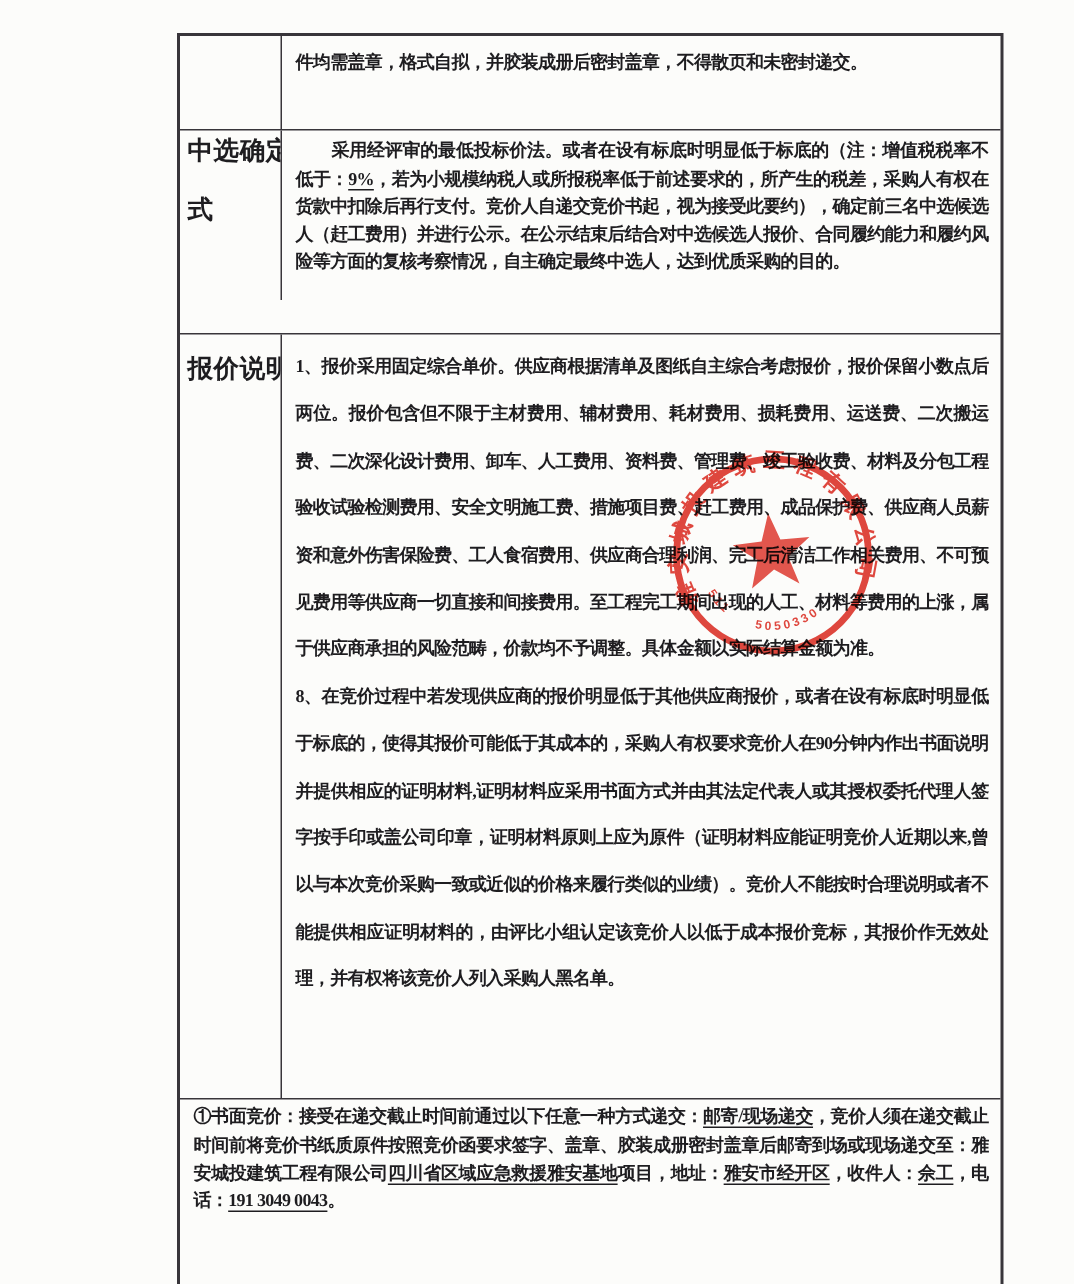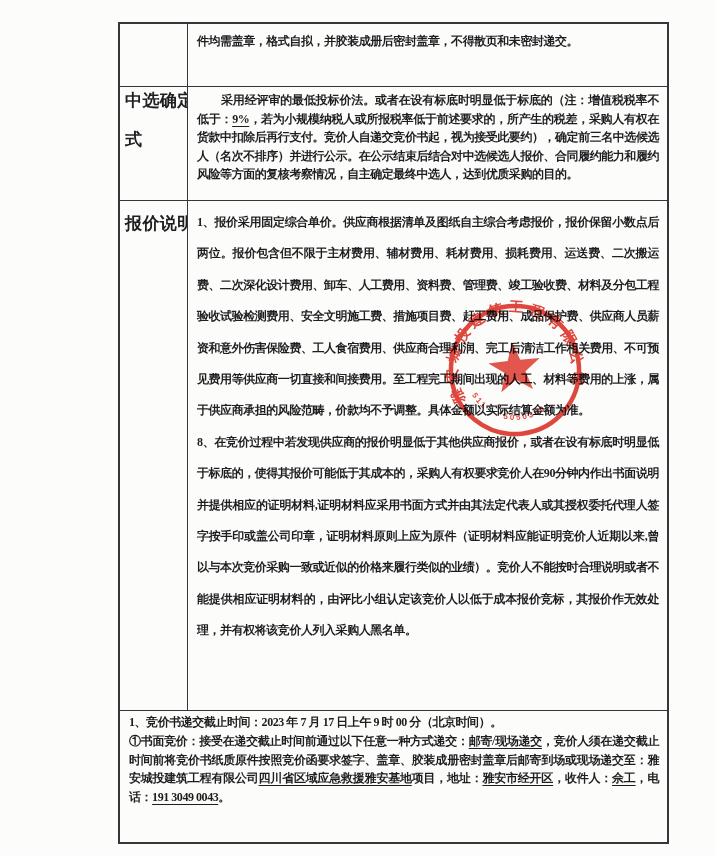--- a/index.html
+++ b/index.html
@@ -16,21 +16,21 @@
   .doc-table{
     position:absolute;left:118px;top:22px;width:551px;
     border:2px solid var(--border,#38353a);
     box-sizing:border-box;
     background:transparent;
   }
   .trow{display:flex;box-sizing:border-box;border-top:1.5px solid var(--border,#38353a);}
   .trow:first-child{border-top:none;}
   .r1{height:62px;}
   .r2{height:114px;}
-  .r3{height:510px;}
+  .r3{height:510px;margin-top:22px;}
   .r4{height:132px;}
 
   .hcell{
     flex:0 0 68px;width:68px;box-sizing:border-box;
     border-right:1.5px solid var(--border,#38353a);
     padding:5px 1px 0 5px;
     color:var(--ink,#1e1d20);
     font-weight:700;font-size:17px;letter-spacing:.4px;
     overflow:hidden;
   }
@@ -81,37 +81,36 @@
         <p class="para"><span>件均需盖章，格式自拟，并胶装成册后密封盖章，不得散页和未密封递交。</span></p>
       </div>
     </div>
 
     <div class="trow r2">
       <div class="hcell">
         <span class="hline">中选确定方</span>
         <span class="hline">式</span>
       </div>
       <div class="ccell">
-        <p class="para"><span>采用经评审的最低投标价法。或者在设有标底时明显低于标底的（注：增值税税率不低于：</span><span class="b u">9%</span><span>，若为小规模纳税人或所报税率低于前述要求的，所产生的税差，采购人有权在货款中扣除后再行支付。竞价人自递交竞价书起，视为接受此要约），确定前三名中选候选人（名次不排序）并进行公示。在公示结束后结合对中选候选人报价、合同履约能力和履约风险等方面的复核考察情况，自主确定最终中选人，达到优质采购的目的。</span></p>
+        <p class="para"><span>采用经评审的最低投标价法。或者在设有标底时明显低于标底的（注：增值税税率不低于：</span><span class="b u">9%</span><span>，若为小规模纳税人或所报税率低于前述要求的，所产生的税差，采购人有权在货款中扣除后再行支付。竞价人自递交竞价书起，视为接受此要约），确定前三名中选候选人（赶工费用）并进行公示。在公示结束后结合对中选候选人报价、合同履约能力和履约风险等方面的复核考察情况，自主确定最终中选人，达到优质采购的目的。</span></p>
       </div>
     </div>
 
     <div class="trow r3">
       <div class="hcell">
         <span class="hline">报价说明</span>
       </div>
       <div class="ccell">
         <p class="para"><span>1、报价采用固定综合单价。供应商根据清单及图纸自主综合考虑报价，报价保留小数点后两位。报价包含但不限于主材费用、辅材费用、耗材费用、损耗费用、运送费、二次搬运费、二次深化设计费用、卸车、人工费用、资料费、管理费、竣工验收费、材料及分包工程验收试验检测费用、安全文明施工费、措施项目费、赶工费用、成品保护费、供应商人员薪资和意外伤害保险费、工人食宿费用、供应商合理利润、完工后清洁工作相关费用、不可预见费用等供应商一切直接和间接费用。至工程完工期间出现的人工、材料等费用的上涨，属于供应商承担的风险范畴，价款均不予调整。具体金额以实际结算金额为准。</span></p>
         <p class="para"><span>8、在竞价过程中若发现供应商的报价明显低于其他供应商报价，或者在设有标底时明显低于标底的，使得其报价可能低于其成本的，采购人有权要求竞价人在90分钟内作出书面说明并提供相应的证明材料,证明材料应采用书面方式并由其法定代表人或其授权委托代理人签字按手印或盖公司印章，证明材料原则上应为原件（证明材料应能证明竞价人近期以来,曾以与本次竞价采购一致或近似的价格来履行类似的业绩）。竞价人不能按时合理说明或者不能提供相应证明材料的，由评比小组认定该竞价人以低于成本报价竞标，其报价作无效处理，并有权将该竞价人列入采购人黑名单。</span></p>
       </div>
     </div>
 
     <div class="trow r4">
       <div class="ccell">
-        <p class="para"><span>1、竞价书递交截止时间：2023 年 7 月 17 日上午 9 时 00 分（北京时间）。</span></p>
         <p class="para"><span class="b">①书面竞价：</span><span>接受在递交截止时间前通过以下任意一种方式递交：</span><span class="b u">邮寄/现场递交</span><span>，竞价人须在递交截止时间前将竞价书纸质原件按照竞价函要求签字、盖章、胶装成册密封盖章后邮寄到场或现场递交至：雅安城投建筑工程有限公司</span><span class="b u">四川省区域应急救援雅安基地</span><span>项目，地址：</span><span class="b u">雅安市经开区</span><span>，收件人：</span><span class="b u">佘工</span><span>，电话：</span><span class="b u">191 3049 0043</span><span>。</span></p>
 
       </div>
     </div>
 
   </div>
 
   <svg class="seal" viewBox="0 0 150 150" aria-hidden="true">
     <defs>
       <path id="sealArcTop" d="M 20.5,94.8 A 58,58 0 1 1 129.5,94.8" fill="none"></path>

